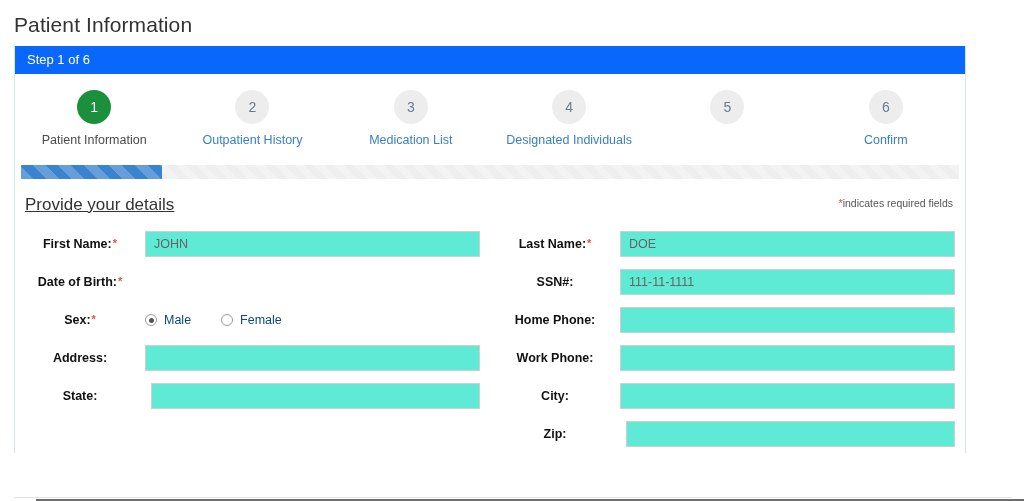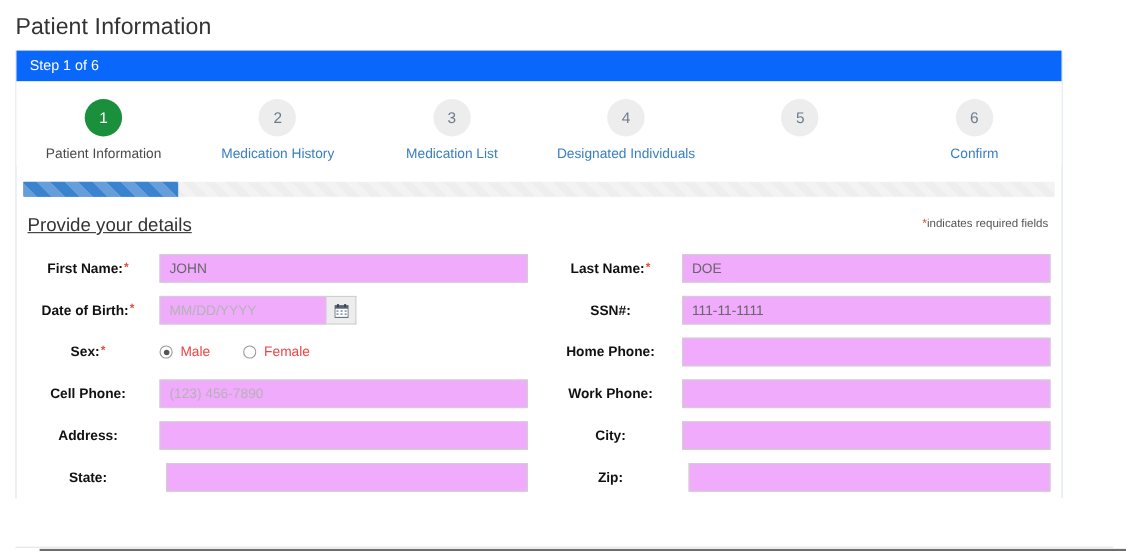--- a/index.html
+++ b/index.html
@@ -173,21 +173,21 @@
     font-size: 11px;
     vertical-align: top;
     margin-left: 1px;
   }
   .field-control { flex: 1 1 auto; display: flex; align-items: center; }
 
   input.txt {
     height: 26px;
     box-sizing: border-box;
     border: 1px solid #cfcfcf;
-    background: #f0abfc;
+    background: #5eead4;
     font-family: "Liberation Sans", sans-serif;
     font-size: 12.5px;
     color: #666666;
     padding: 0 8px;
     width: 100%;
     outline: none;
     border-radius: 0;
   }
   input.txt::placeholder { color: #b3b3b3; }
 
@@ -199,21 +199,21 @@
     border: 1px solid #cfcfcf;
     border-left: none;
     background: #ededed;
     display: flex;
     align-items: center;
     justify-content: center;
     cursor: pointer;
     box-sizing: border-box;
   }
 
-  .radio-group { display: flex; align-items: center; font-size: 12.5px; color: #ef4444; }
+  .radio-group { display: flex; align-items: center; font-size: 12.5px; color: #0c4a6e; }
   .radio-item { display: flex; align-items: center; margin-right: 30px; cursor: pointer; }
   .radio-dot {
     width: 12px; height: 12px;
     border-radius: 50%;
     border: 1px solid #9a9a9a;
     background: #ffffff;
     margin-right: 7px;
     position: relative;
     box-sizing: border-box;
   }
@@ -260,21 +260,21 @@
 
   <div class="steps-row">
 
     <div class="step active">
       <div class="step-circle">1</div>
       <div class="step-label">Patient Information</div>
     </div>
 
     <div class="step">
       <div class="step-circle">2</div>
-      <div class="step-label">Medication History</div>
+      <div class="step-label">Outpatient History</div>
     </div>
 
     <div class="step">
       <div class="step-circle">3</div>
       <div class="step-label">Medication List</div>
     </div>
 
     <div class="step">
       <div class="step-circle">4</div>
       <div class="step-label">Designated Individuals</div>
@@ -313,41 +313,20 @@
             <span>First Name:</span><span class="req-star">*</span>
           </div>
           <div class="field-control">
             <input class="txt" type="text" value="JOHN" style="">
           </div>
         </div>
 
         <div class="field-row">
           <div class="field-label">
             <span>Date of Birth:</span><span class="req-star">*</span>
-          </div>
-          <div class="field-control">
-            <div class="dob-group">
-              <input class="txt" type="text" placeholder="MM/DD/YYYY" style="">
-              <div class="dob-btn">
-                <svg width="13" height="13" viewBox="0 0 14 14" aria-hidden="true">
-                  <rect x="0.5" y="2" width="13" height="11.5" fill="#ffffff" stroke="#5a6478" stroke-width="1"></rect>
-                  <rect x="0.5" y="2" width="13" height="3" fill="#5a6478"></rect>
-                  <rect x="2.5" y="0.5" width="2" height="3" fill="#3c4454"></rect>
-                  <rect x="9.5" y="0.5" width="2" height="3" fill="#3c4454"></rect>
-                  <g fill="#8a93a6">
-                    <rect x="2" y="6.5" width="2" height="1.6"></rect>
-                    <rect x="6" y="6.5" width="2" height="1.6"></rect>
-                    <rect x="10" y="6.5" width="2" height="1.6"></rect>
-                    <rect x="2" y="9.5" width="2" height="1.6"></rect>
-                    <rect x="6" y="9.5" width="2" height="1.6"></rect>
-                    <rect x="10" y="9.5" width="2" height="1.6"></rect>
-                  </g>
-                </svg>
-              </div>
-            </div>
           </div>
         </div>
 
         <div class="field-row">
           <div class="field-label">
             <span>Sex:</span><span class="req-star">*</span>
           </div>
           <div class="field-control">
             <div class="radio-group">
               <div class="radio-item checked">
@@ -355,26 +334,20 @@
                 <span>Male</span>
               </div>
               <div class="radio-item">
                 <span class="radio-dot"></span>
                 <span>Female</span>
               </div>
             </div>
           </div>
         </div>
 
-        <div class="field-row">
-          <div class="field-label">Cell Phone:</div>
-          <div class="field-control">
-            <input class="txt" type="text" placeholder="(123) 456-7890" style="">
-          </div>
-        </div>
 
         <div class="field-row">
           <div class="field-label">Address:</div>
           <div class="field-control">
             <input class="txt" type="text" value="" style="">
           </div>
         </div>
 
         <div class="field-row">
           <div class="field-label">State:</div>

